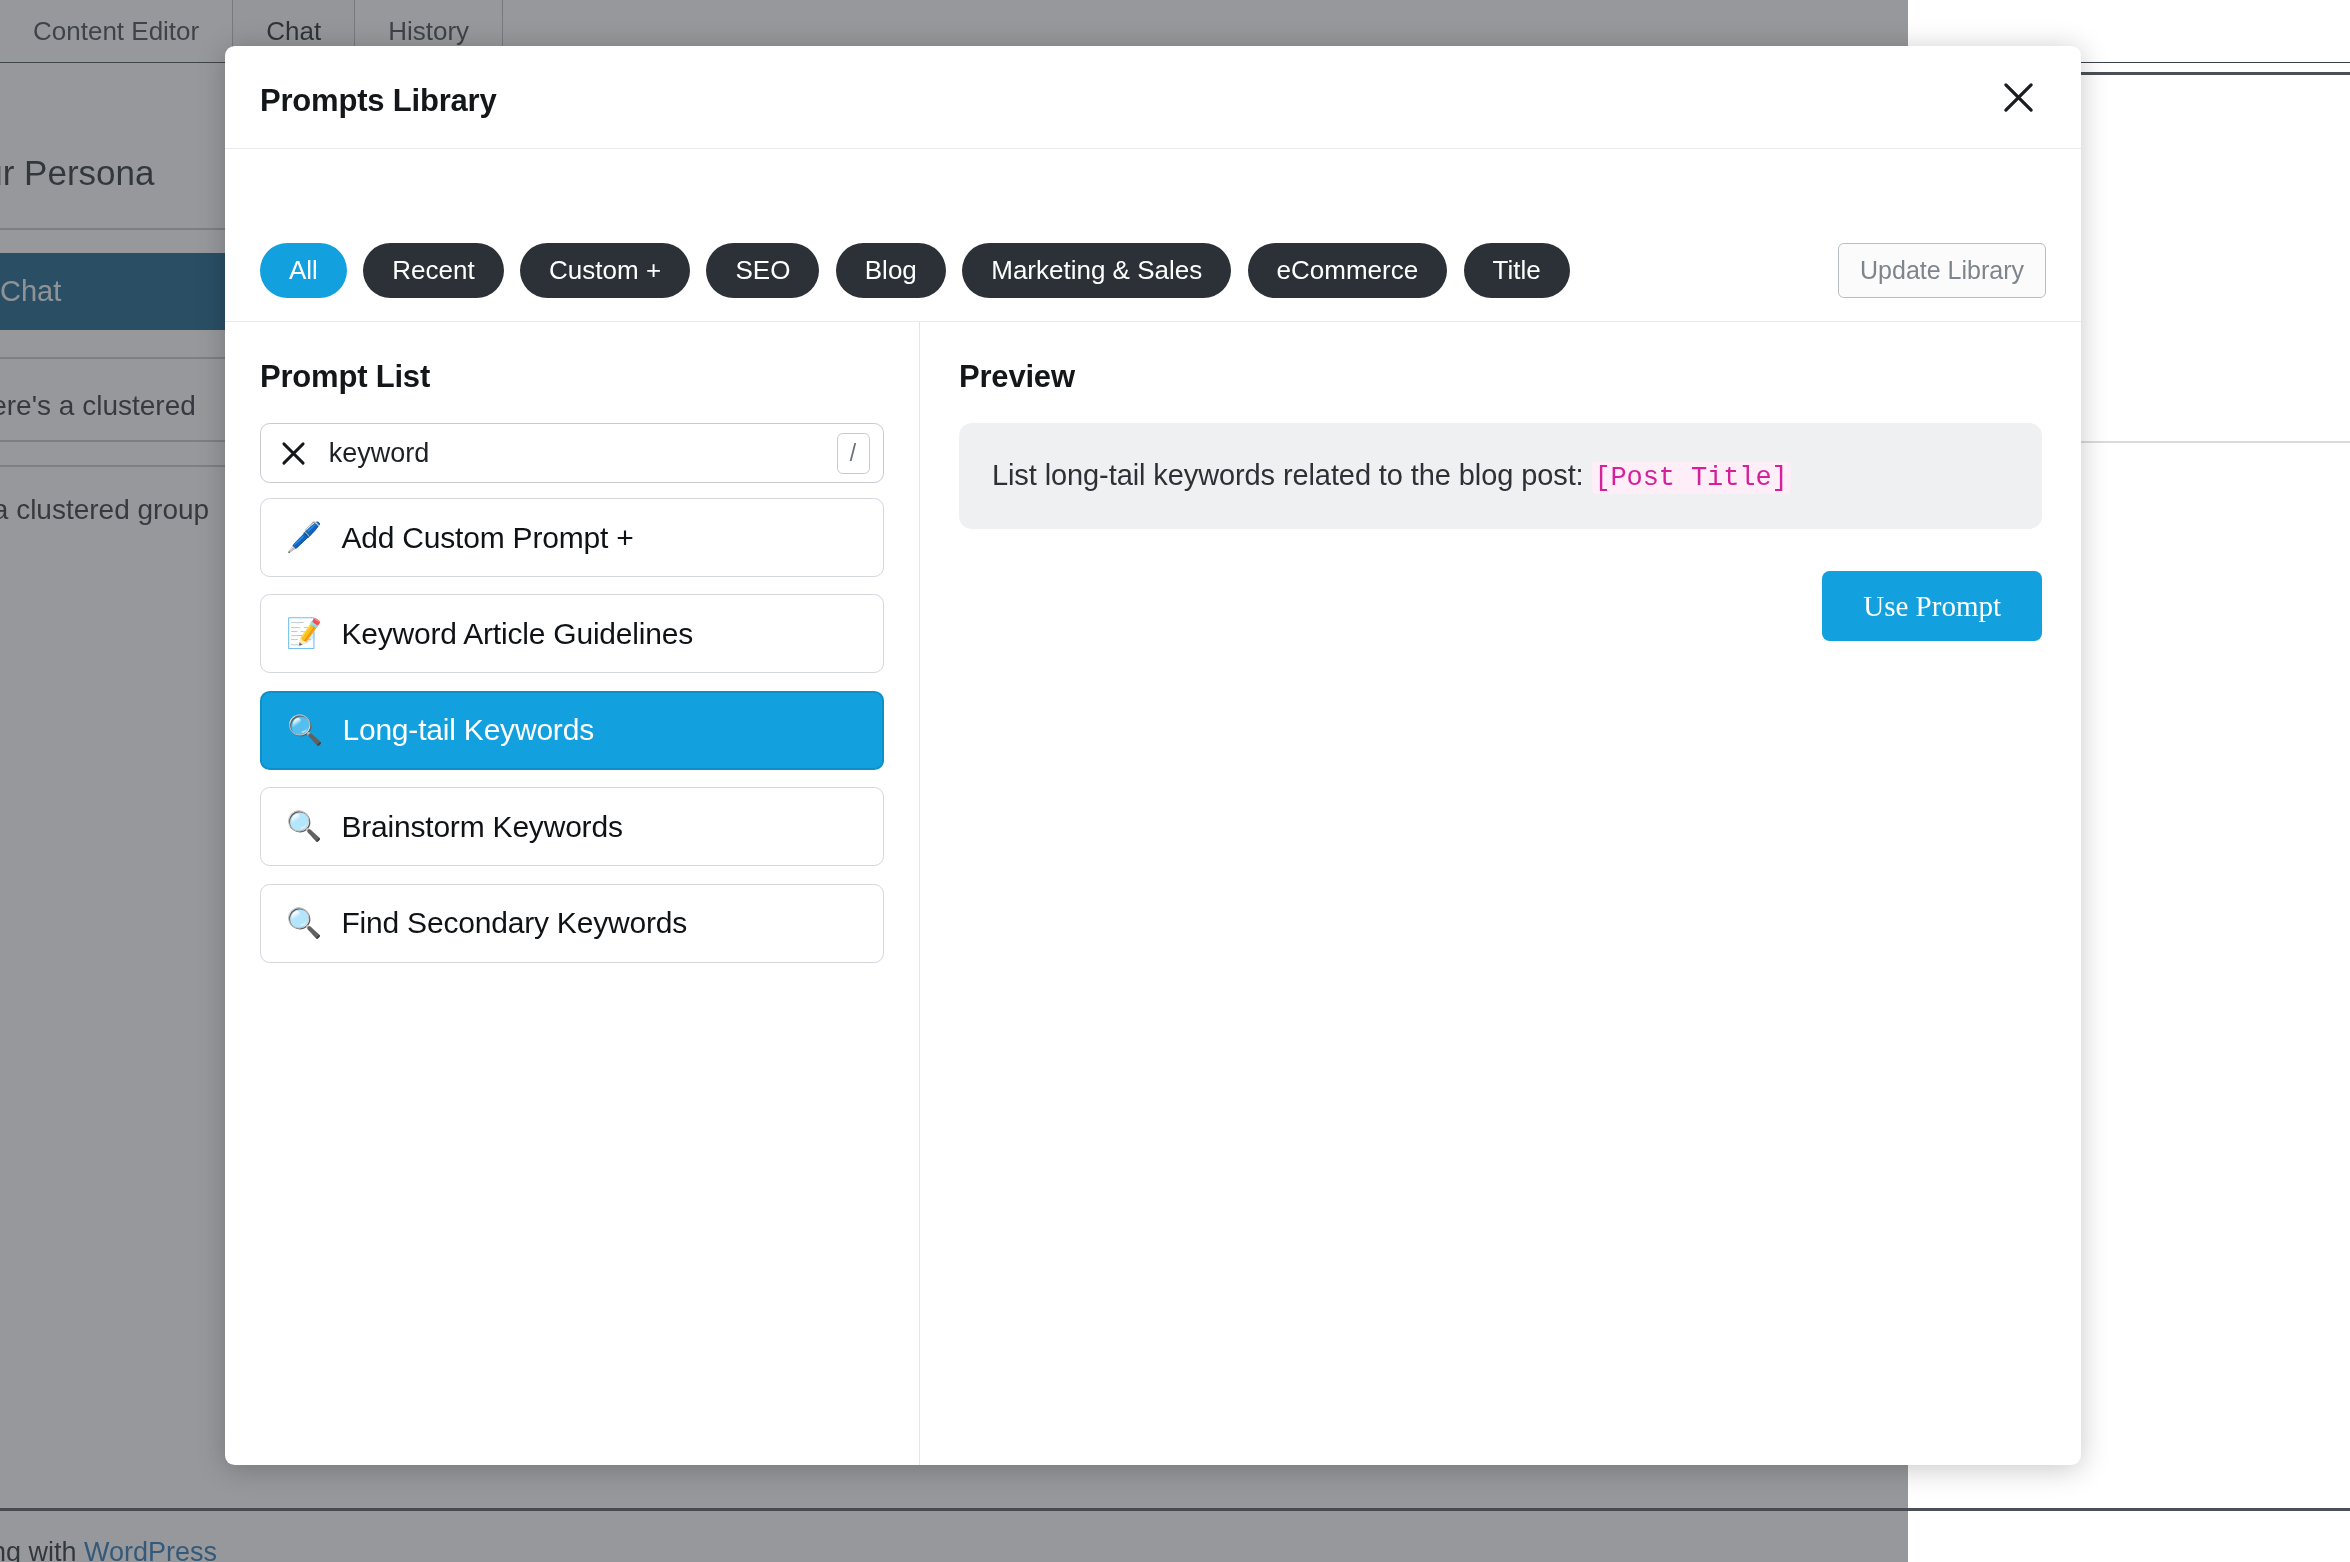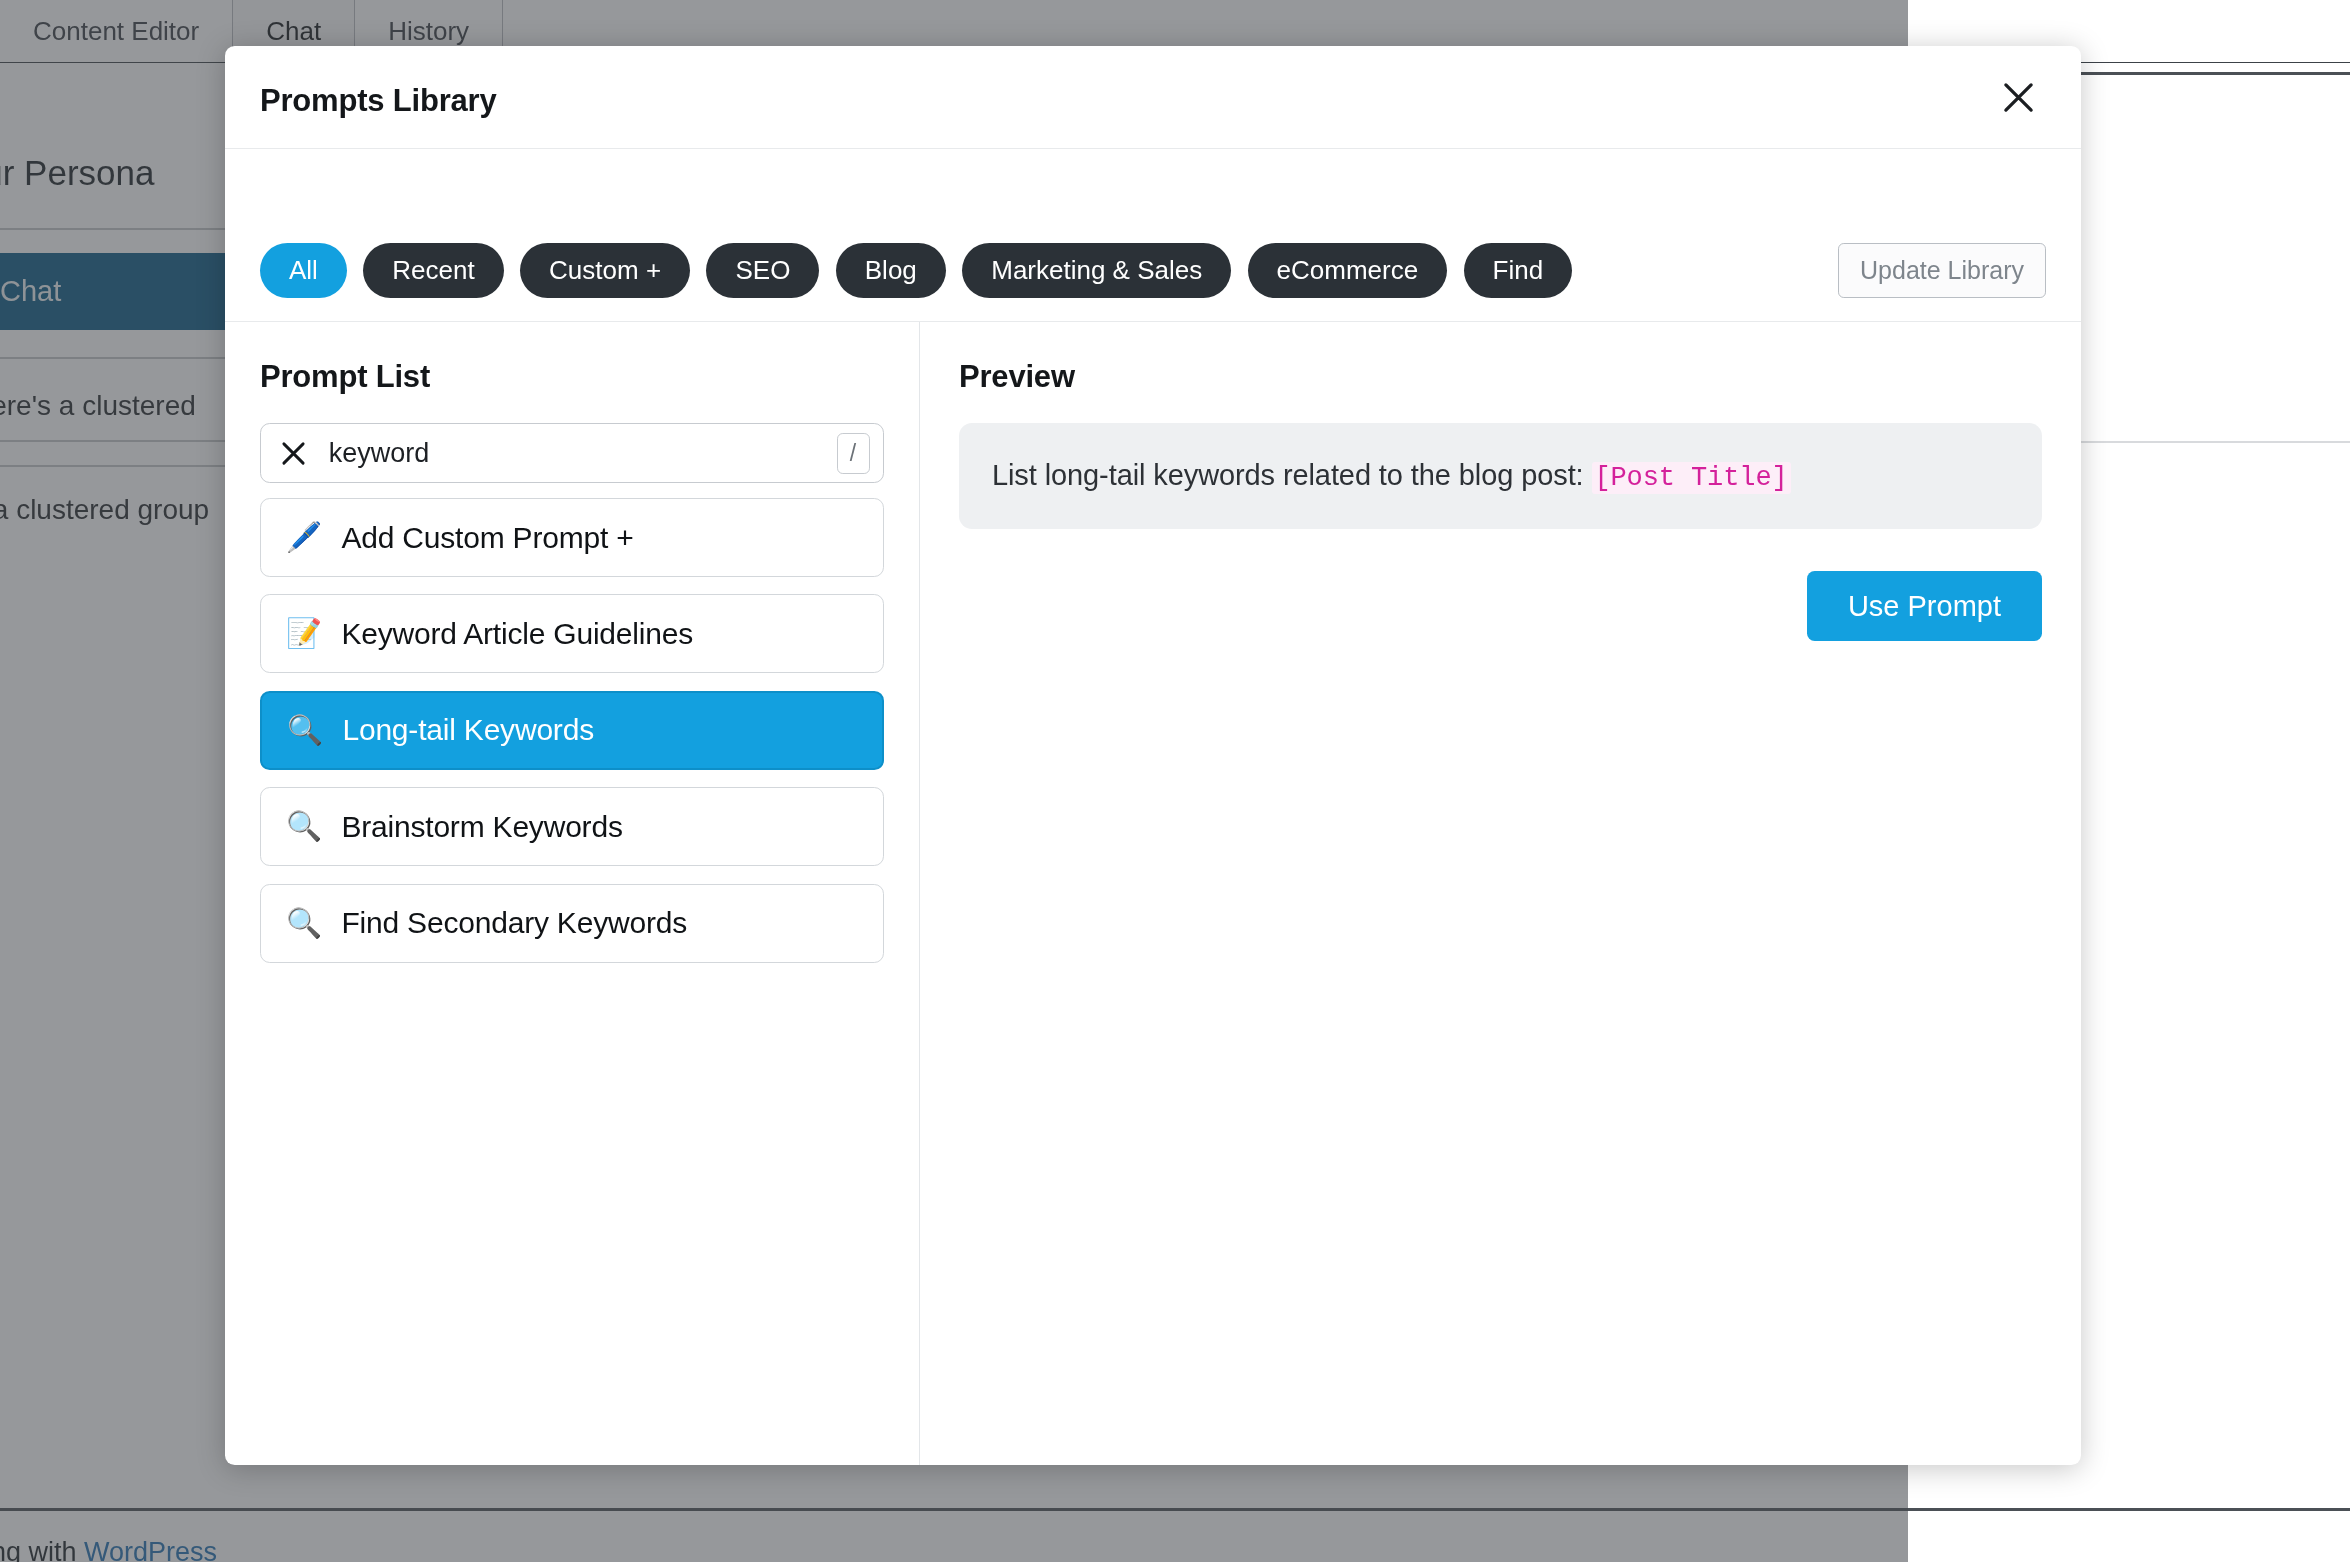--- a/index.html
+++ b/index.html
@@ -359,21 +359,21 @@
     display: flex;
     justify-content: flex-end;
     margin-top: 42px;
   }
   .use-prompt-btn {
     background: #13a0df;
     color: #ffffff;
     border: none;
     border-radius: 7.7px;
     font-size: 29px;
-    font-family: Liberation Sans, sans-serif;
+    font-family: Liberation Serif, serif;
     padding: 0 41px;
     height: 70px;
     display: flex;
     align-items: center;
     cursor: pointer;
   }
 </style>
 </head>
 <body>
 
@@ -430,21 +430,21 @@
 
     <div class="filters-zone">
       <div class="filters-row">
         <button class="pill active">All</button>
         <button class="pill">Recent</button>
         <button class="pill">Custom +</button>
         <button class="pill">SEO</button>
         <button class="pill">Blog</button>
         <button class="pill">Marketing &amp; Sales</button>
         <button class="pill">eCommerce</button>
-        <button class="pill">Find</button>
+        <button class="pill">Title</button>
         <div class="spacer"></div>
         <button class="update-library-btn">Update Library</button>
       </div>
     </div>
 
     <div class="modal-body">
 
       <div class="left-pane">
         <div class="pane-title">Prompt List</div>
 

